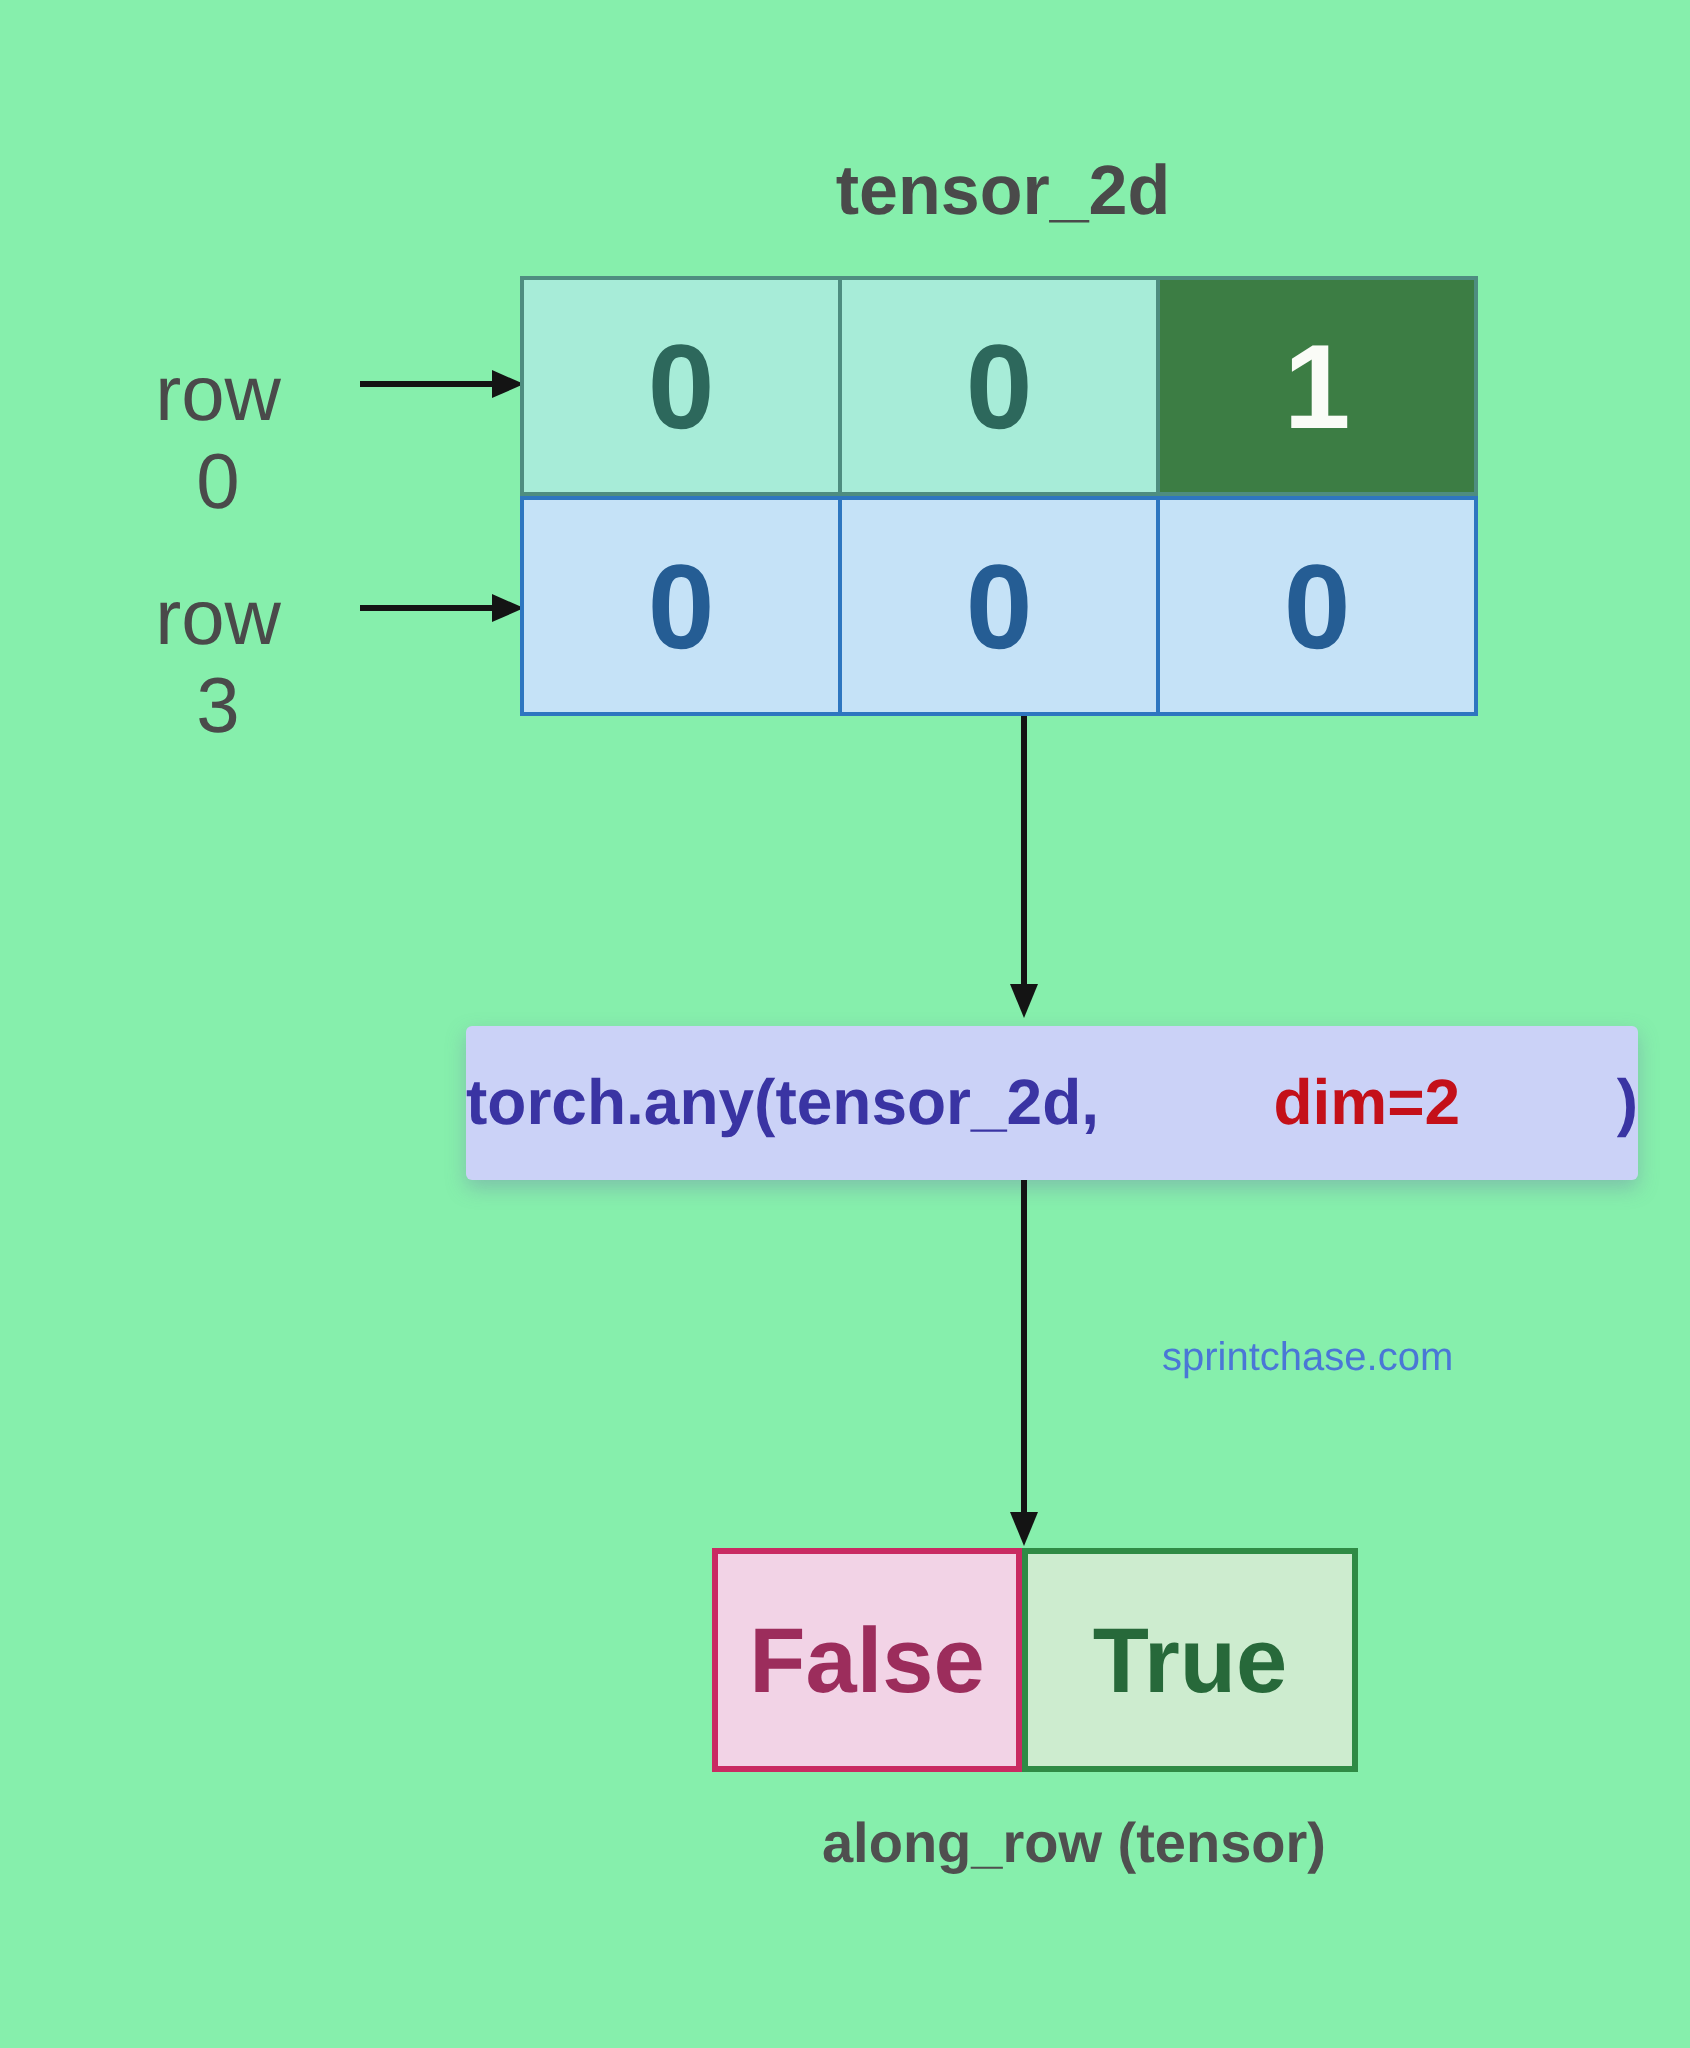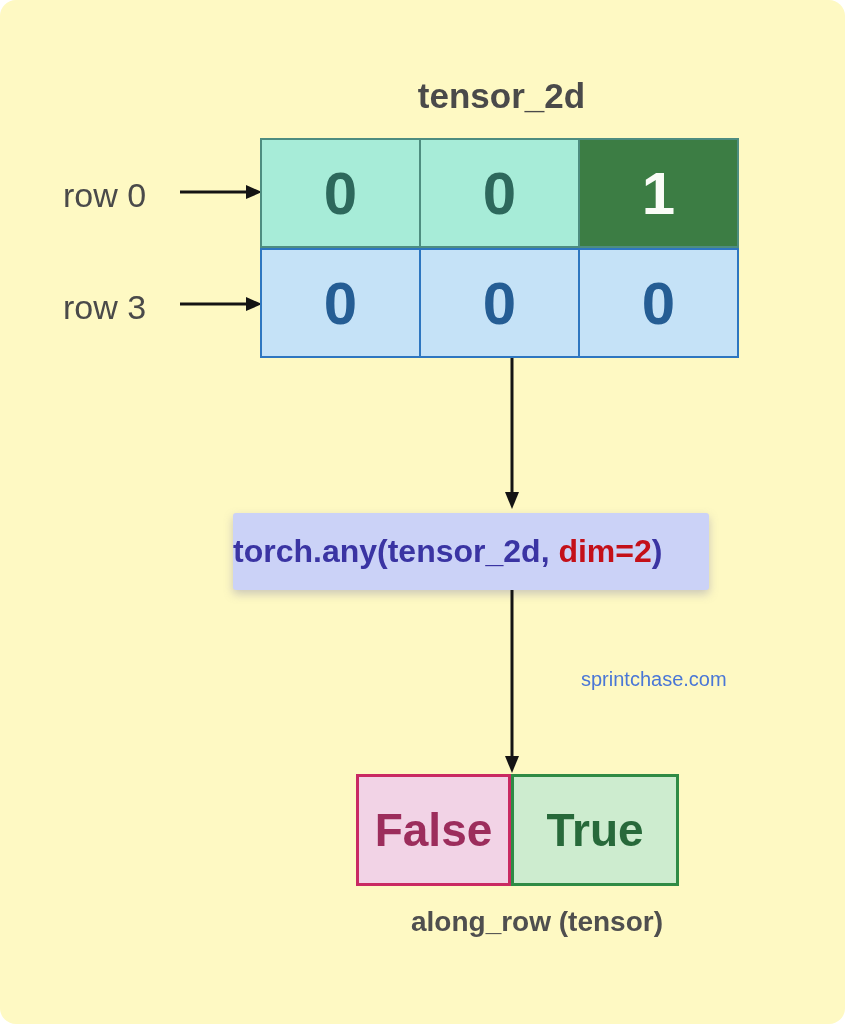--- a/index.html
+++ b/index.html
@@ -6,54 +6,54 @@
     --row0-fill:#a7ecd8; --row0-border:#4e8d80; --row0-text:#2d685c;
     --one-fill:#3c7d44;  --one-text:#fafcf7;
     --row1-fill:#c5e2f7; --row1-border:#2e76c0; --row1-text:#255d94;
     --op-fill:#cbd2f7;   --op-text:#3a34a3;     --op-red:#c41019;
     --true-fill:#cdeccf; --true-border:#2f8b45; --true-text:#27693a;
     --false-fill:#f2d3e6;--false-border:#c92a62;--false-text:#9c2d5c;
     --wm:#4a77d6; --label:#4a4a4a; --arrow:#141414;
   }
   html,body{margin:0;padding:0;background:#fff;}
   .canvas{
-    position:relative;width:845px;height:1024px;background:#fef9c3;
-    font-family:"Liberation Sans", sans-serif;overflow:hidden;border-radius:16px;
+    position:relative;width:845px;height:1024px;background:#86efac;
+    font-family:"Liberation Sans", sans-serif;overflow:hidden;
   }
   .title{
     position:absolute;left:260px;top:76px;width:483px;
     text-align:center;font-size:35px;font-weight:600;color:var(--label);
   }
   .row-label{
-    position:absolute;width:92px;text-align:left;
-    font-size:34px;color:var(--label);
+    position:absolute;width:92px;text-align:center;
+    font-size:39px;color:var(--label);
   }
   .label-row0{left:63px;top:176px;}
   .label-row1{left:63px;top:288px;}
   .arrow{position:absolute;}
   .arrow-row0{left:180px;top:184px;}
   .arrow-row1{left:180px;top:296px;}
   .arrow-grid-op{left:504px;top:358px;}
   .arrow-op-result{left:504px;top:590px;}
   .grid{position:absolute;left:260px;top:138px;}
   .grid-row{display:flex;}
   .cell{
     box-sizing:border-box;width:161px;height:110px;
     display:flex;align-items:center;justify-content:center;
     font-size:60px;font-weight:700;
   }
   .cell + .cell{margin-left:-2px;}
   .cell.teal{background:var(--row0-fill);border:2px solid var(--row0-border);color:var(--row0-text);}
   .cell.one{background:var(--one-fill);border:2px solid var(--row0-border);color:var(--one-text);}
   .cell.blue{background:var(--row1-fill);border:2px solid var(--row1-border);color:var(--row1-text);}
   .op-box{
-    position:absolute;left:233px;top:513px;width:476px;height:77px;
+    position:absolute;left:233px;top:513px;width:586px;height:77px;
     background:var(--op-fill);border-radius:3px;
     box-shadow:0 4px 10px rgba(110,110,165,0.35);
-    display:flex;align-items:center;justify-content:flex-start;
+    display:flex;align-items:center;justify-content:space-between;
     font-size:32px;font-weight:700;color:var(--op-text);white-space:pre;
   }
   .op-box .red{color:var(--op-red);}
   .watermark{
     position:absolute;left:581px;top:668px;
     font-size:20px;font-weight:400;color:var(--wm);
   }
   .result{position:absolute;left:359px;top:774px;display:flex;}
   .rcell{
     box-sizing:border-box;height:112px;

